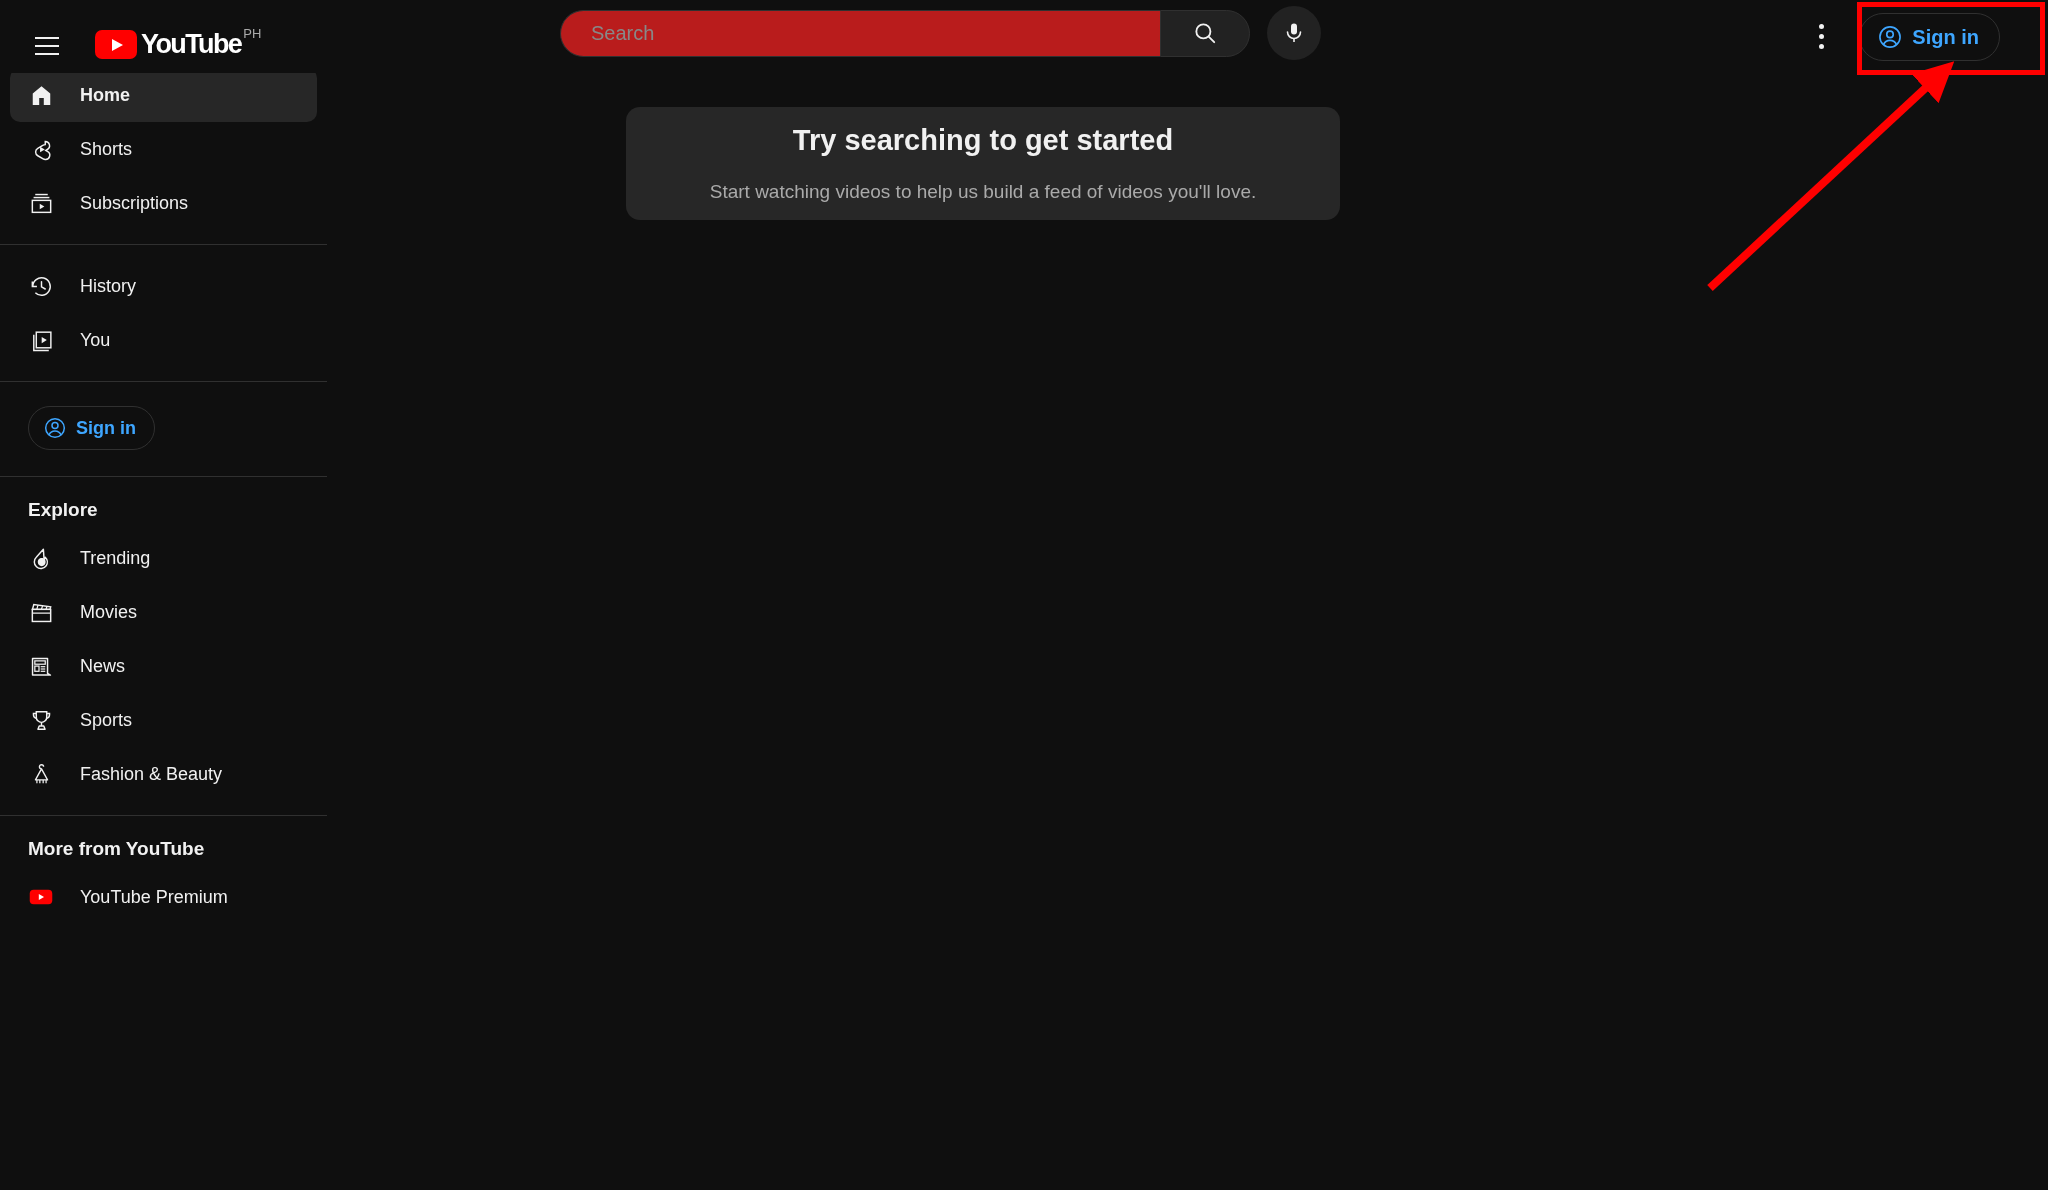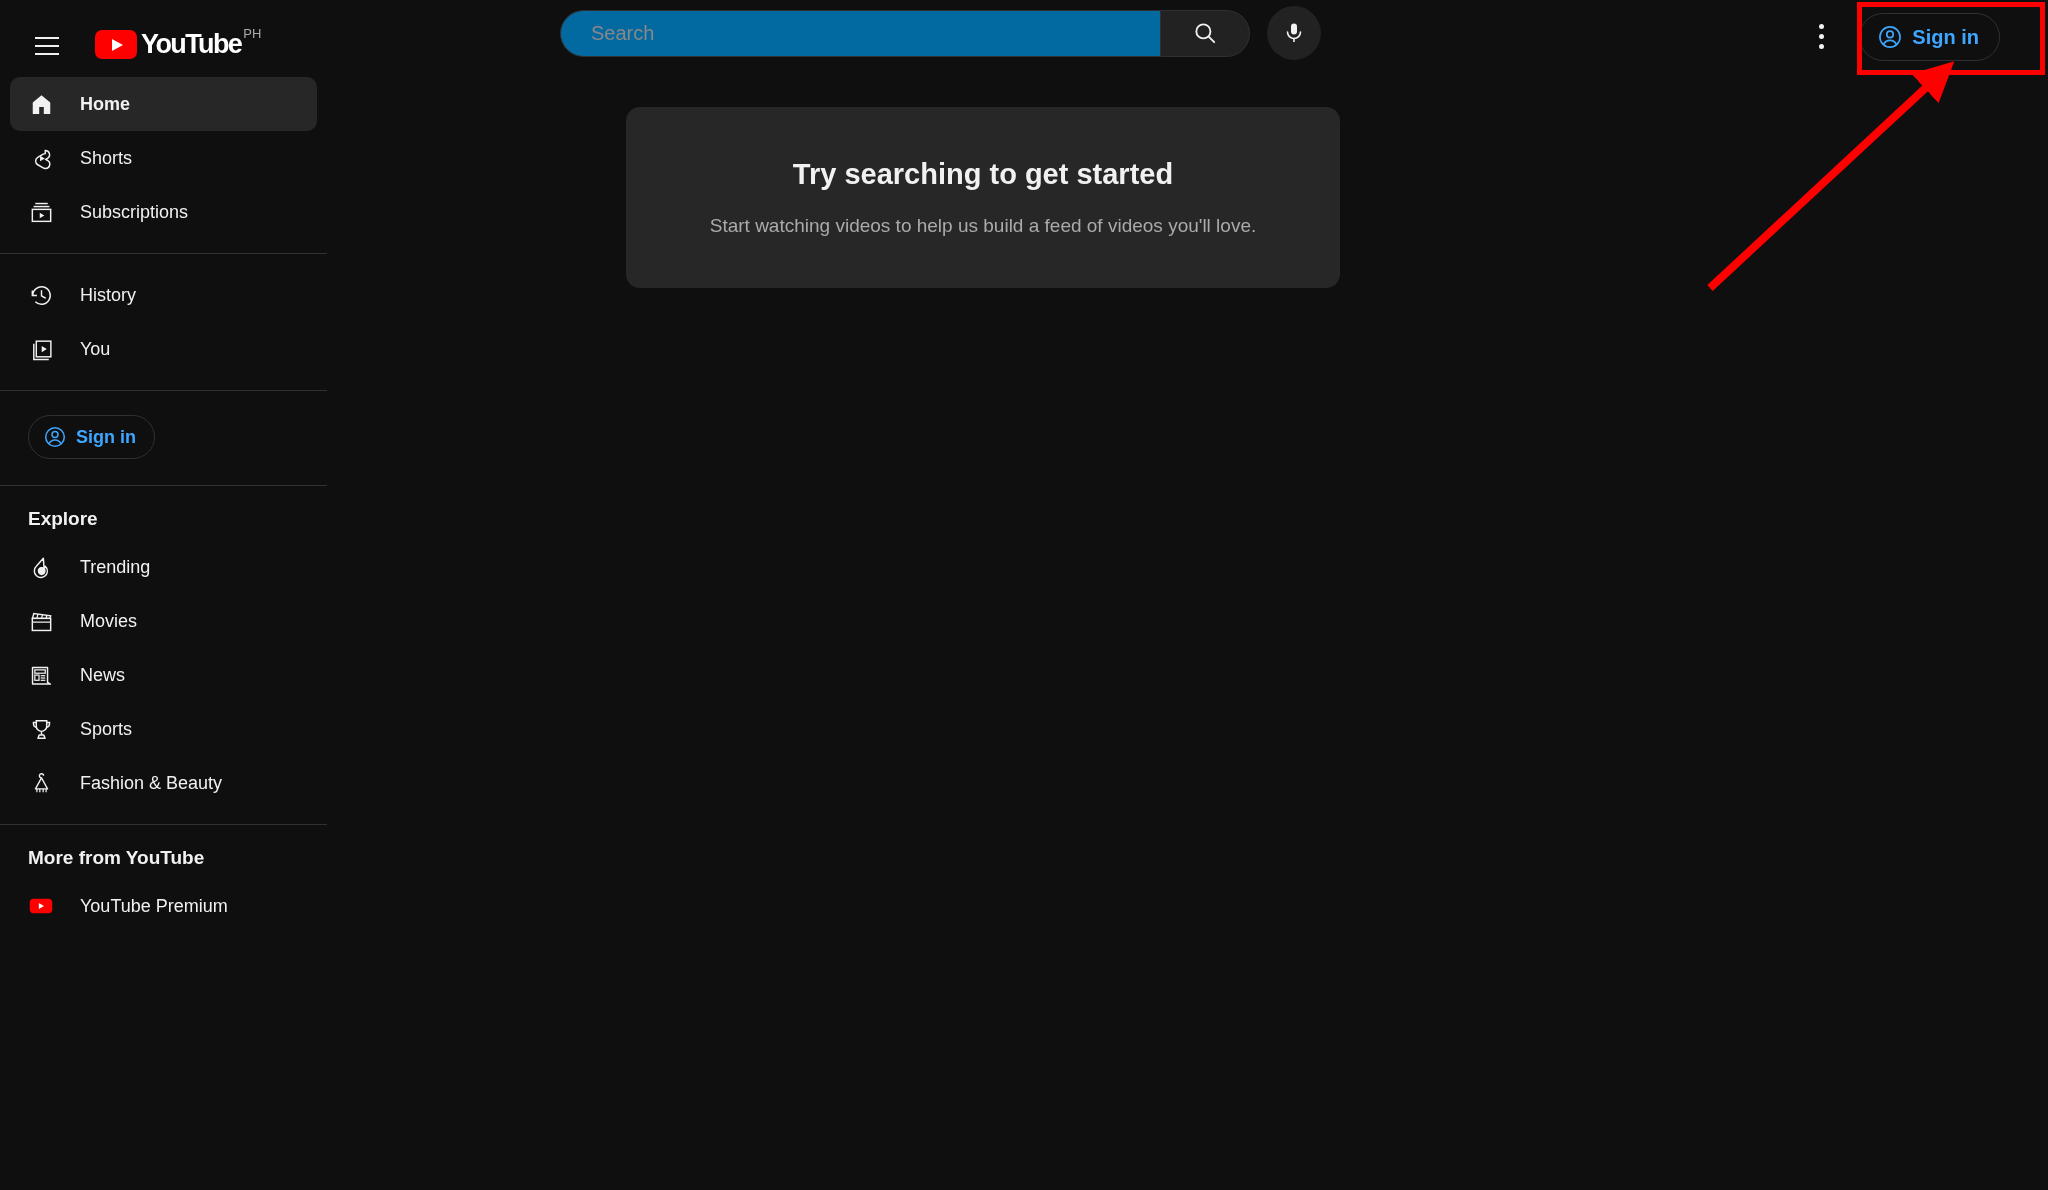--- a/index.html
+++ b/index.html
@@ -104,21 +104,21 @@
   .search-zone {
     position: absolute;
     left: 560px;
     top: 6px;
     display: flex;
     align-items: center;
   }
   .search-box {
     width: 600px;
     height: 47px;
-    background: #0369a1;
+    background: #b91c1c;
     border: 1px solid #303030;
     border-right: none;
     border-radius: 40px 0 0 40px;
     display: flex;
     align-items: center;
     padding-left: 30px;
   }
   .search-input {
     background: transparent;
     border: none;
@@ -192,21 +192,21 @@
     font-weight: bold;
     cursor: pointer;
     background: transparent;
   }
   .signin-pill .lbl { line-height: 1; }
 
   
   .sidebar {
     position: absolute;
     left: 0;
-    top: 71px;
+    top: 62px;
     width: 327px;
     height: 1117px;
     background: #0f0f0f;
     overflow: hidden;
     padding-top: 6px;
   }
 
   .nav-item {
     display: flex;
     align-items: center;
@@ -278,21 +278,21 @@
     right: 0;
     bottom: 0;
     background: #0f0f0f;
   }
 
   .empty-card {
     position: absolute;
     left: 299px;
     top: 34px;
     width: 714px;
-    height: 181px;
+    height: 113px;
     background: #272727;
     border-radius: 14px;
     display: flex;
     flex-direction: column;
     align-items: center;
     justify-content: center;
   }
   .empty-title {
     font-size: 29px;
     font-weight: bold;

